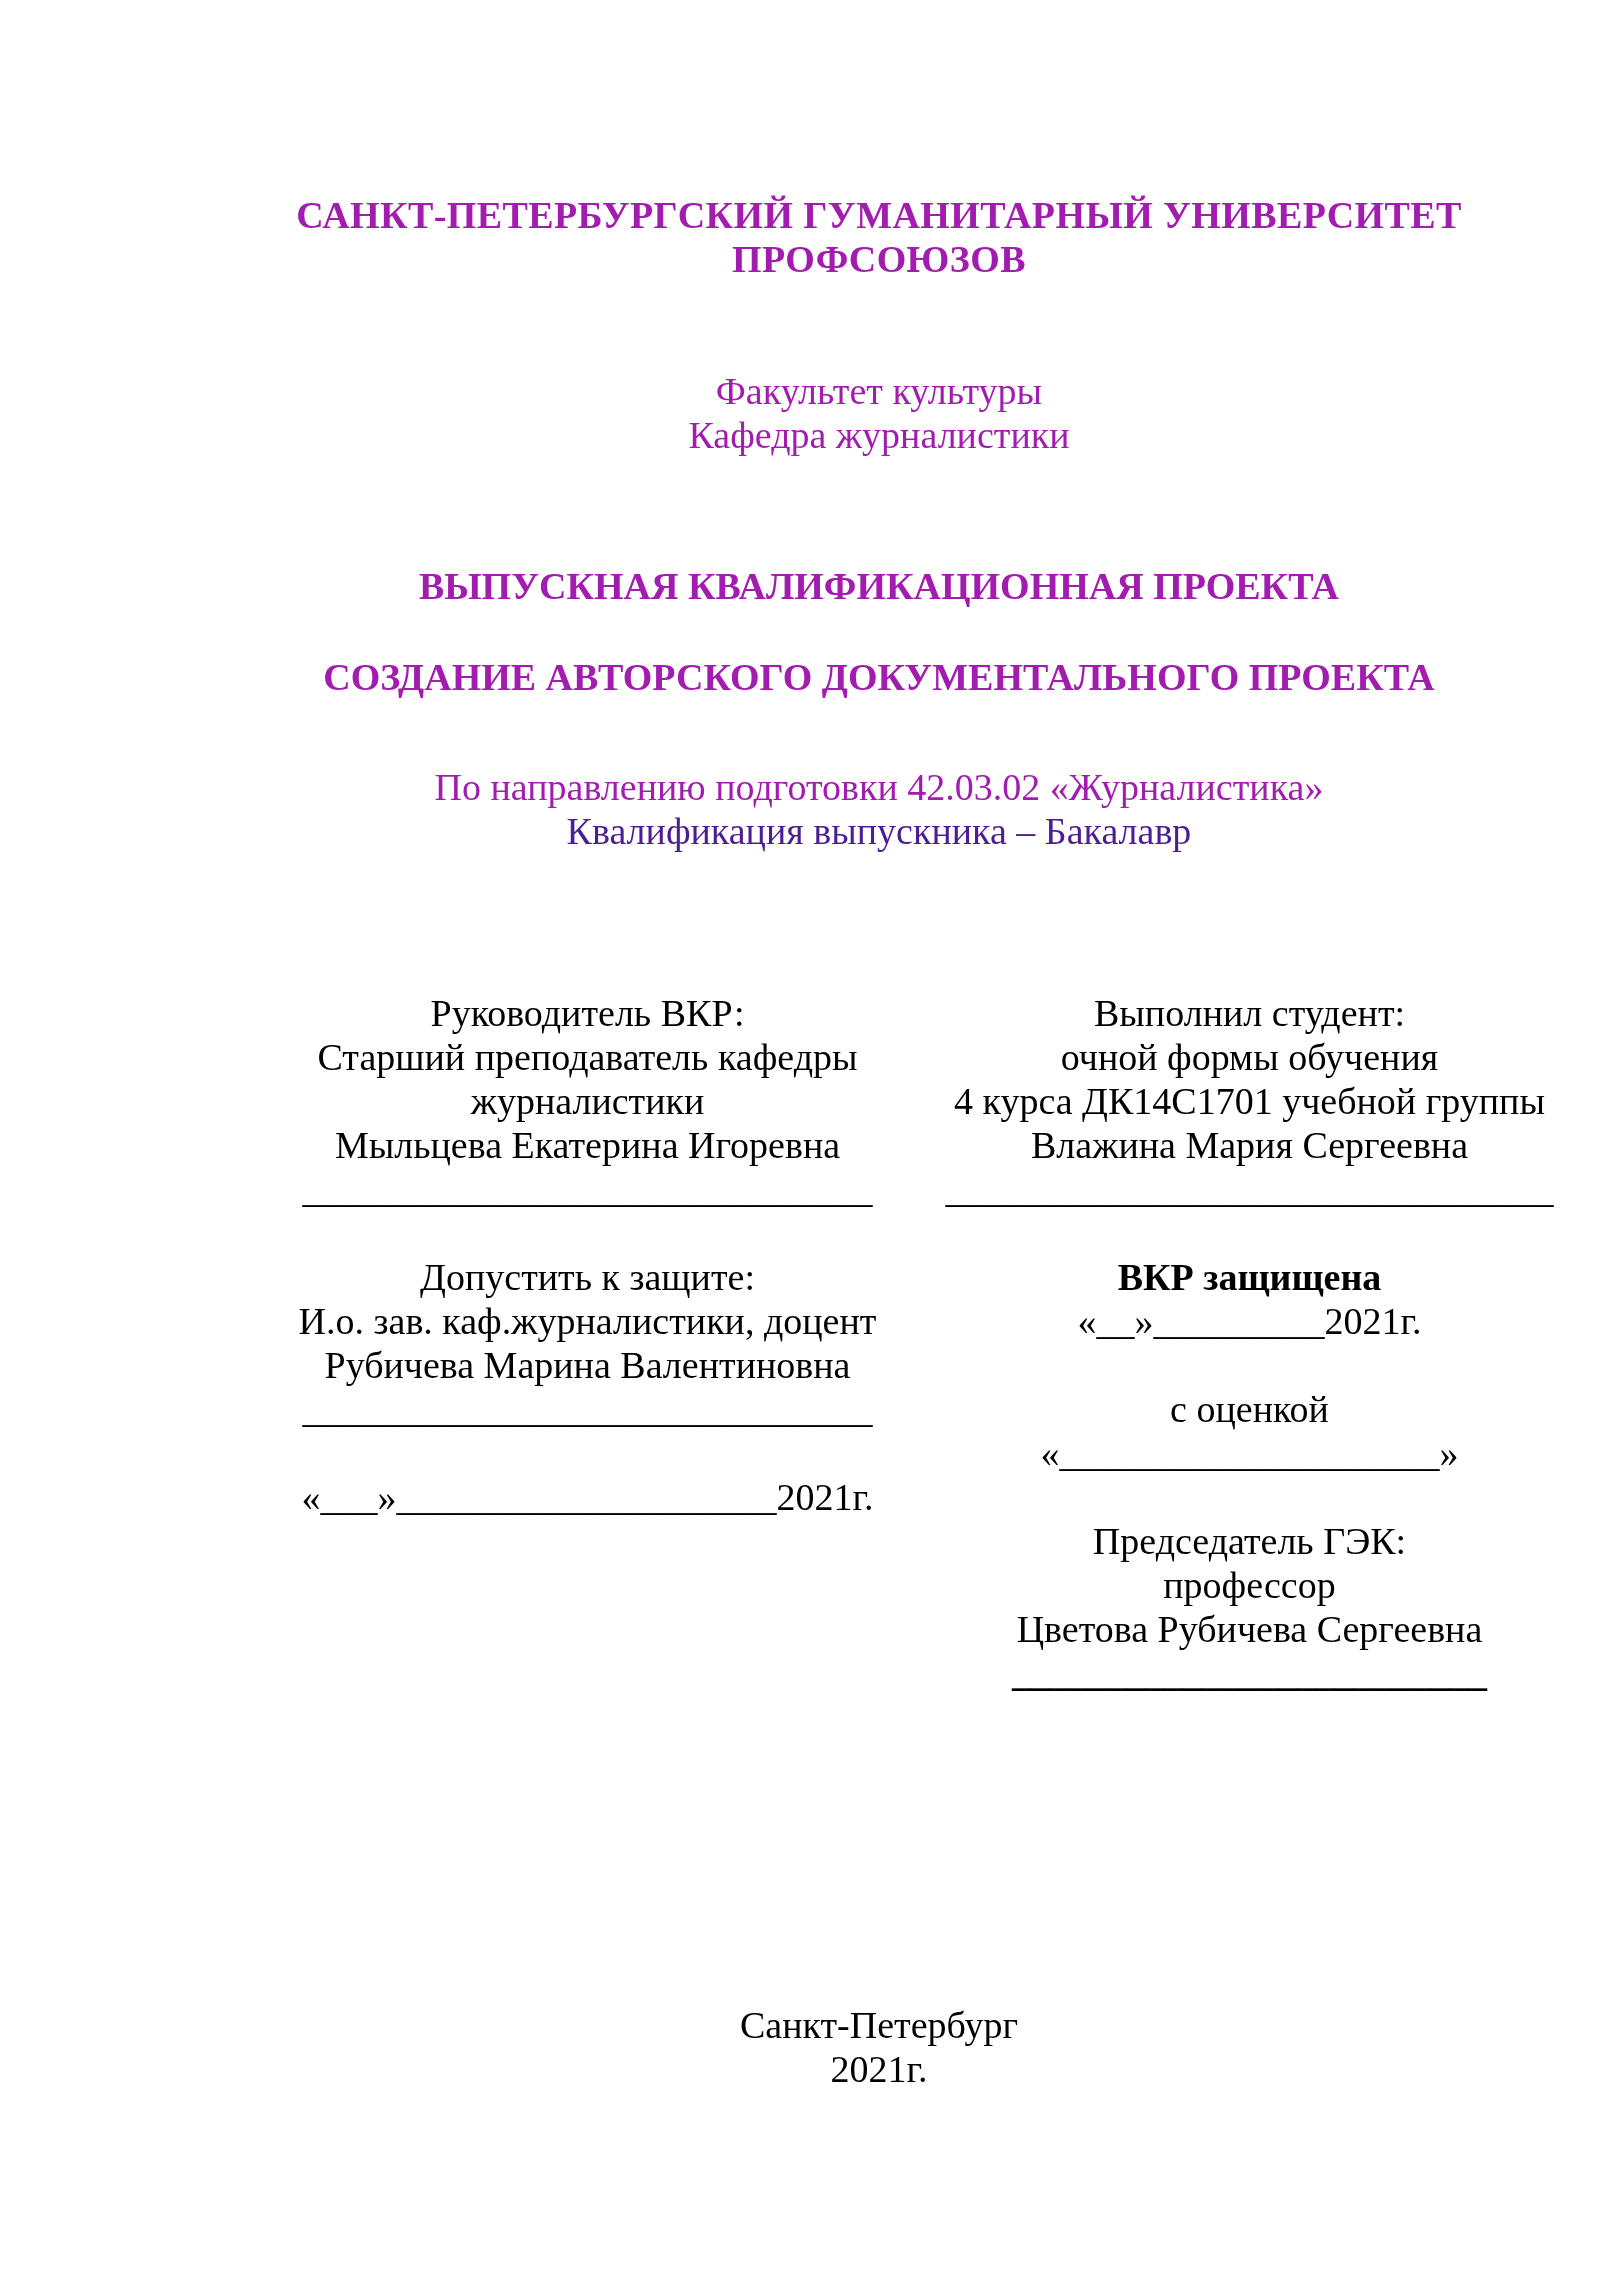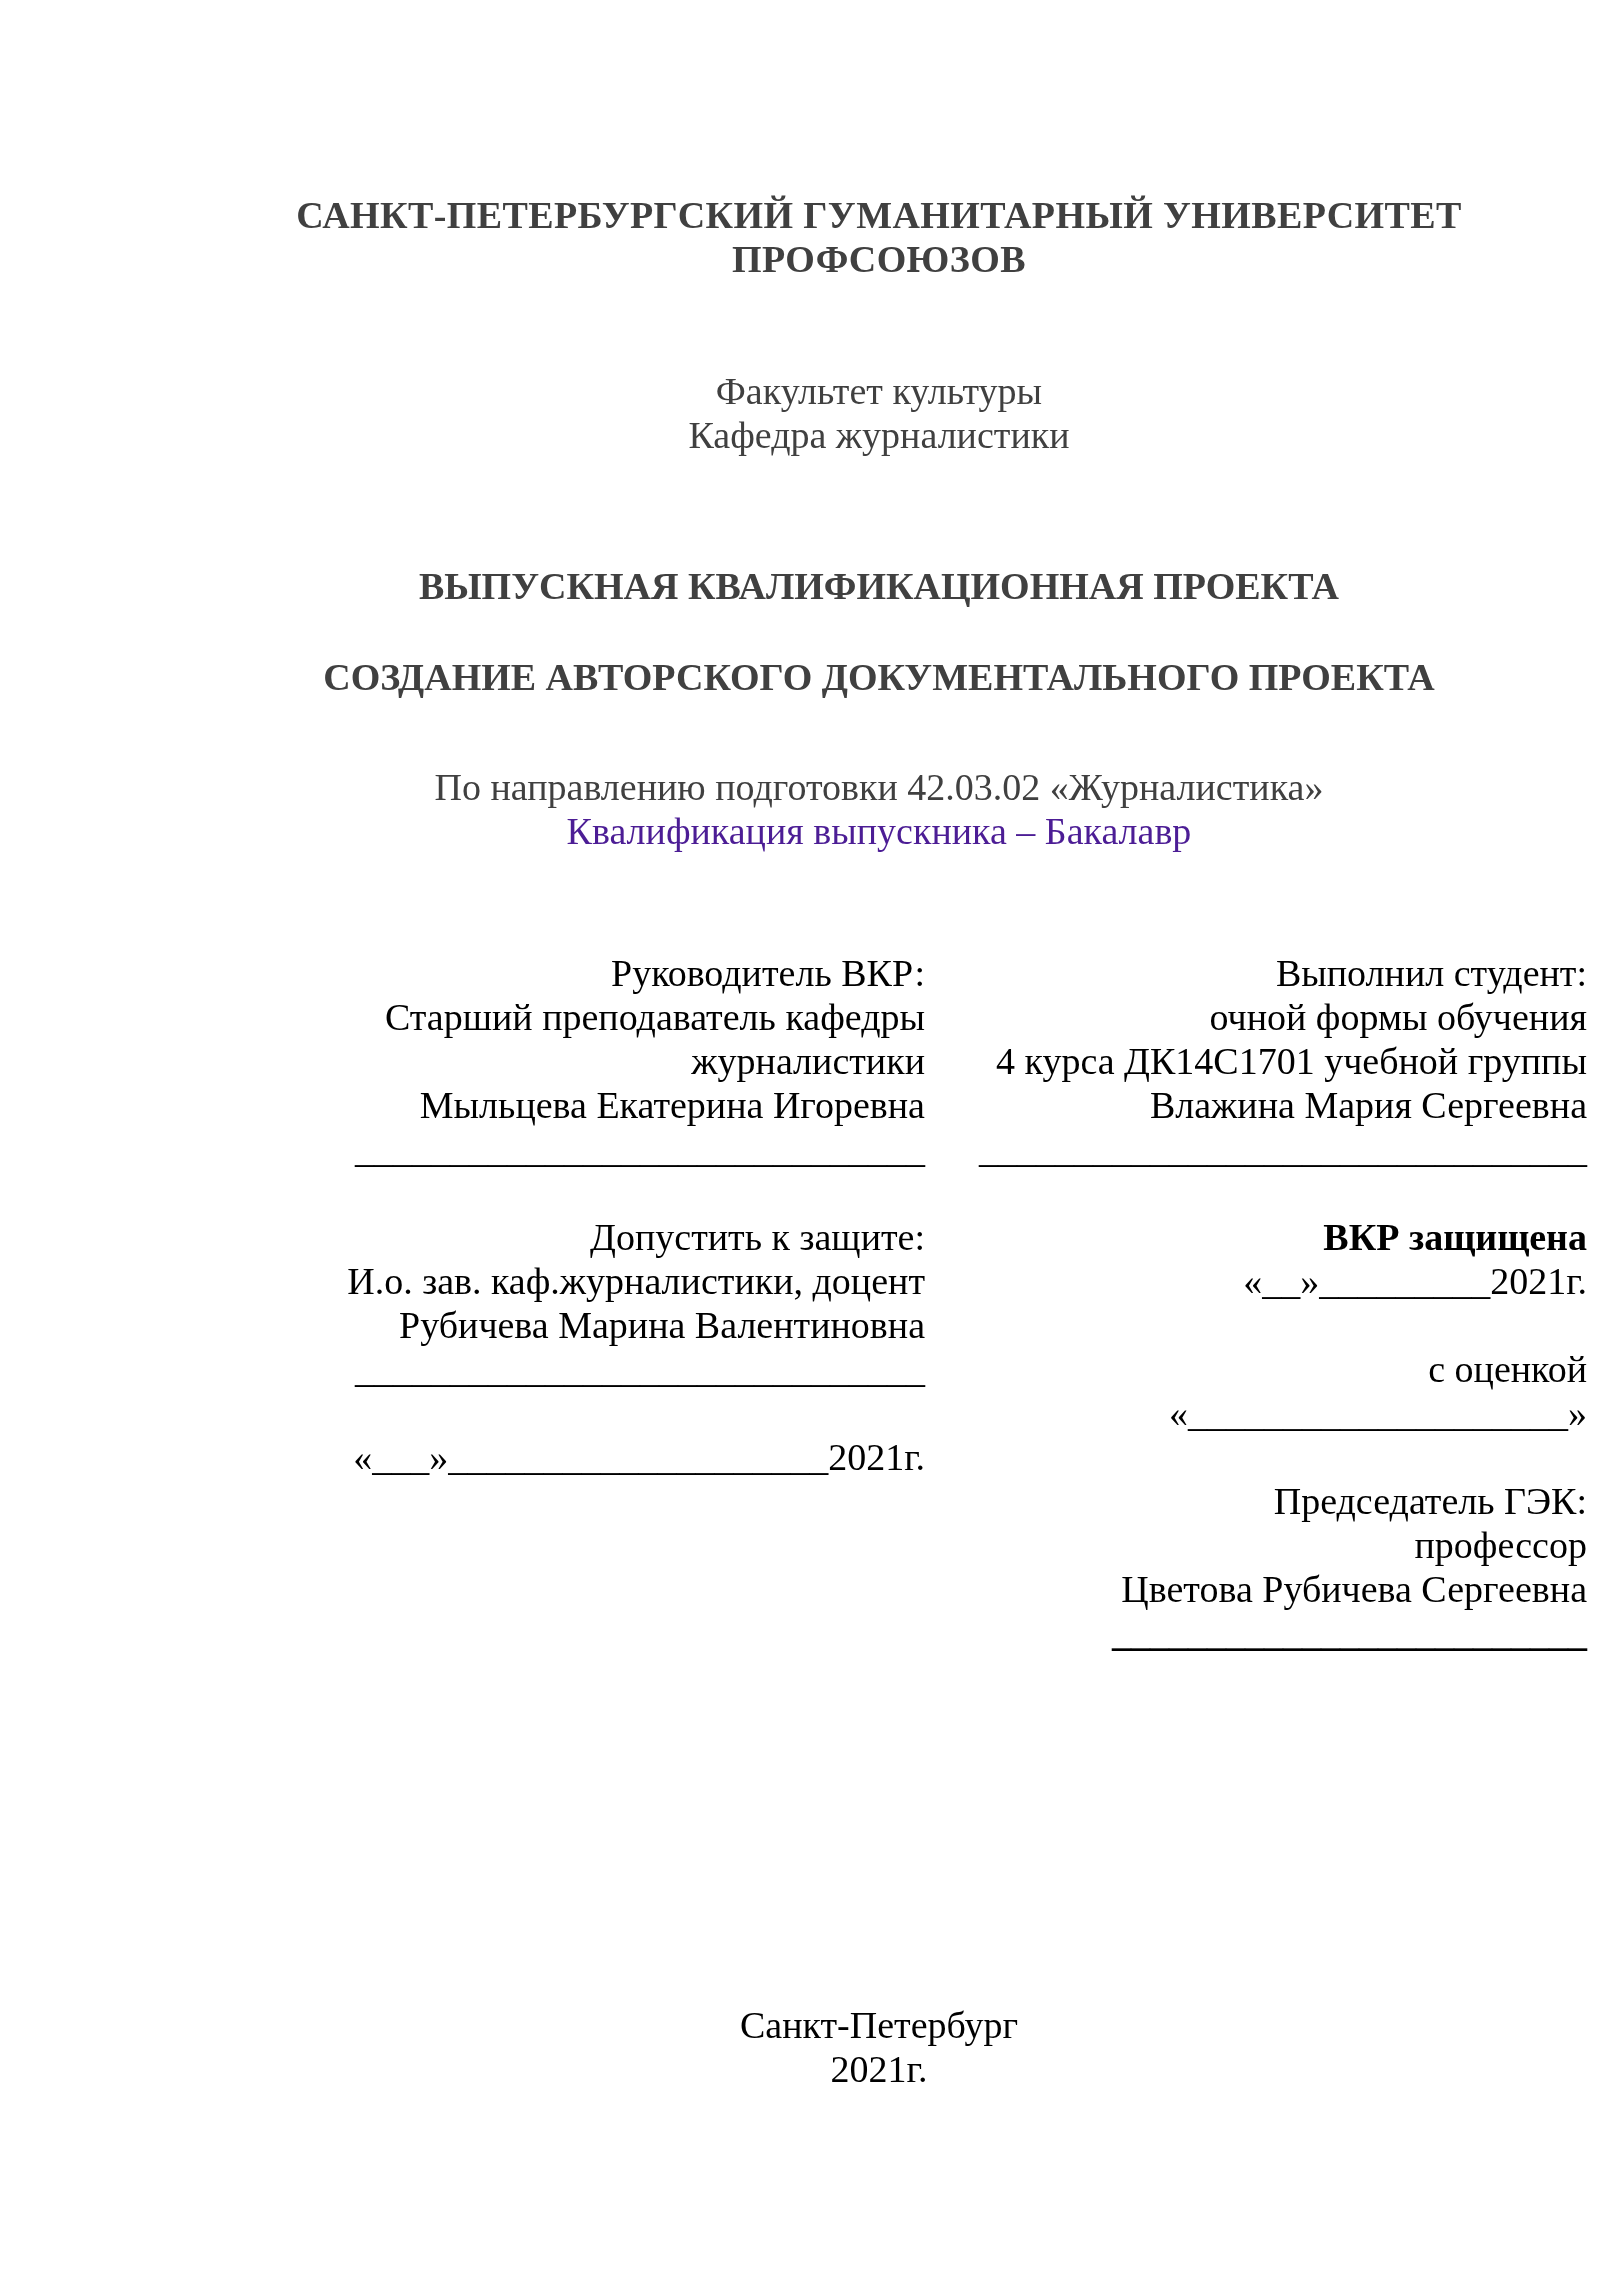--- a/index.html
+++ b/index.html
@@ -11,33 +11,33 @@
     font-size:38px;
     color:#000;
     overflow:hidden;
   }
   .centerblock{
     position:absolute;
     left:243px;width:1272px;
     text-align:center;
   }
   .bold{font-weight:bold;}
-  .grayink{color:#404040;}
+  .grayink{color:#a21caf;}
   .uni{top:193px;line-height:52px;letter-spacing:0.4px;}
   .fac{top:369px;line-height:44px;}
   .worktype{top:564px;line-height:44px;}
   .worktitle{top:655px;line-height:44px;}
   .program{top:765px;line-height:44px;}
   .program .qual{color:#4c1d95;}
   .footer{top:2003px;line-height:44px;}
   .col{
     position:absolute;
-    top:951px;
+    top:991px;
     width:675px;
-    text-align:right;
+    text-align:center;
   }
   .col-left{left:250px;}
   .col-right{left:912px;}
   .line{
     min-height:44px;
     line-height:44px;
     white-space:nowrap;
   }
 </style>
 </head>

